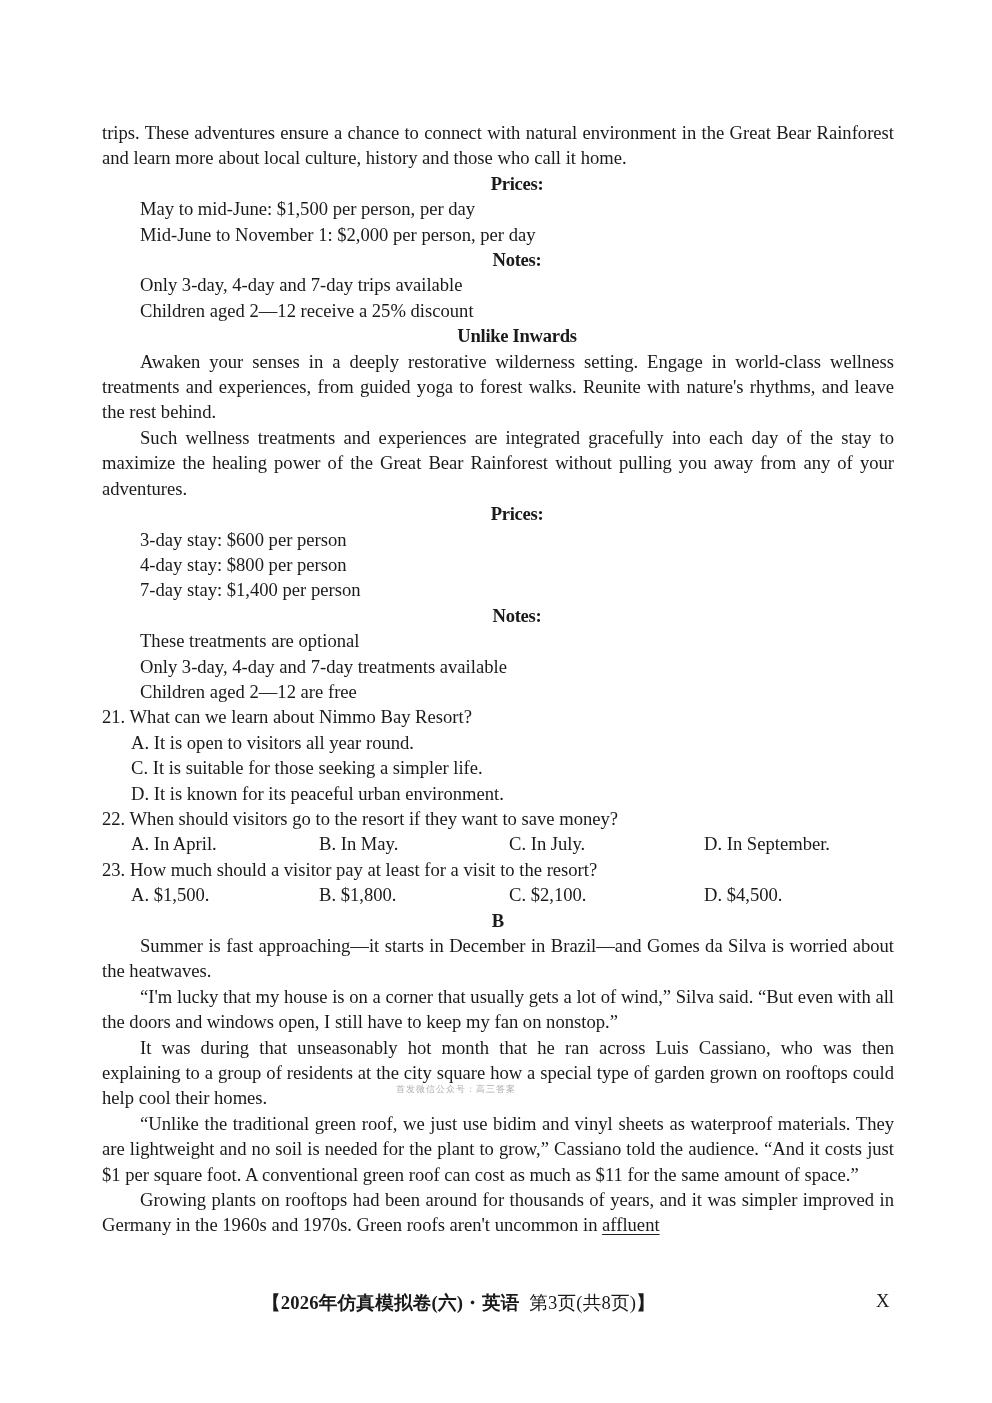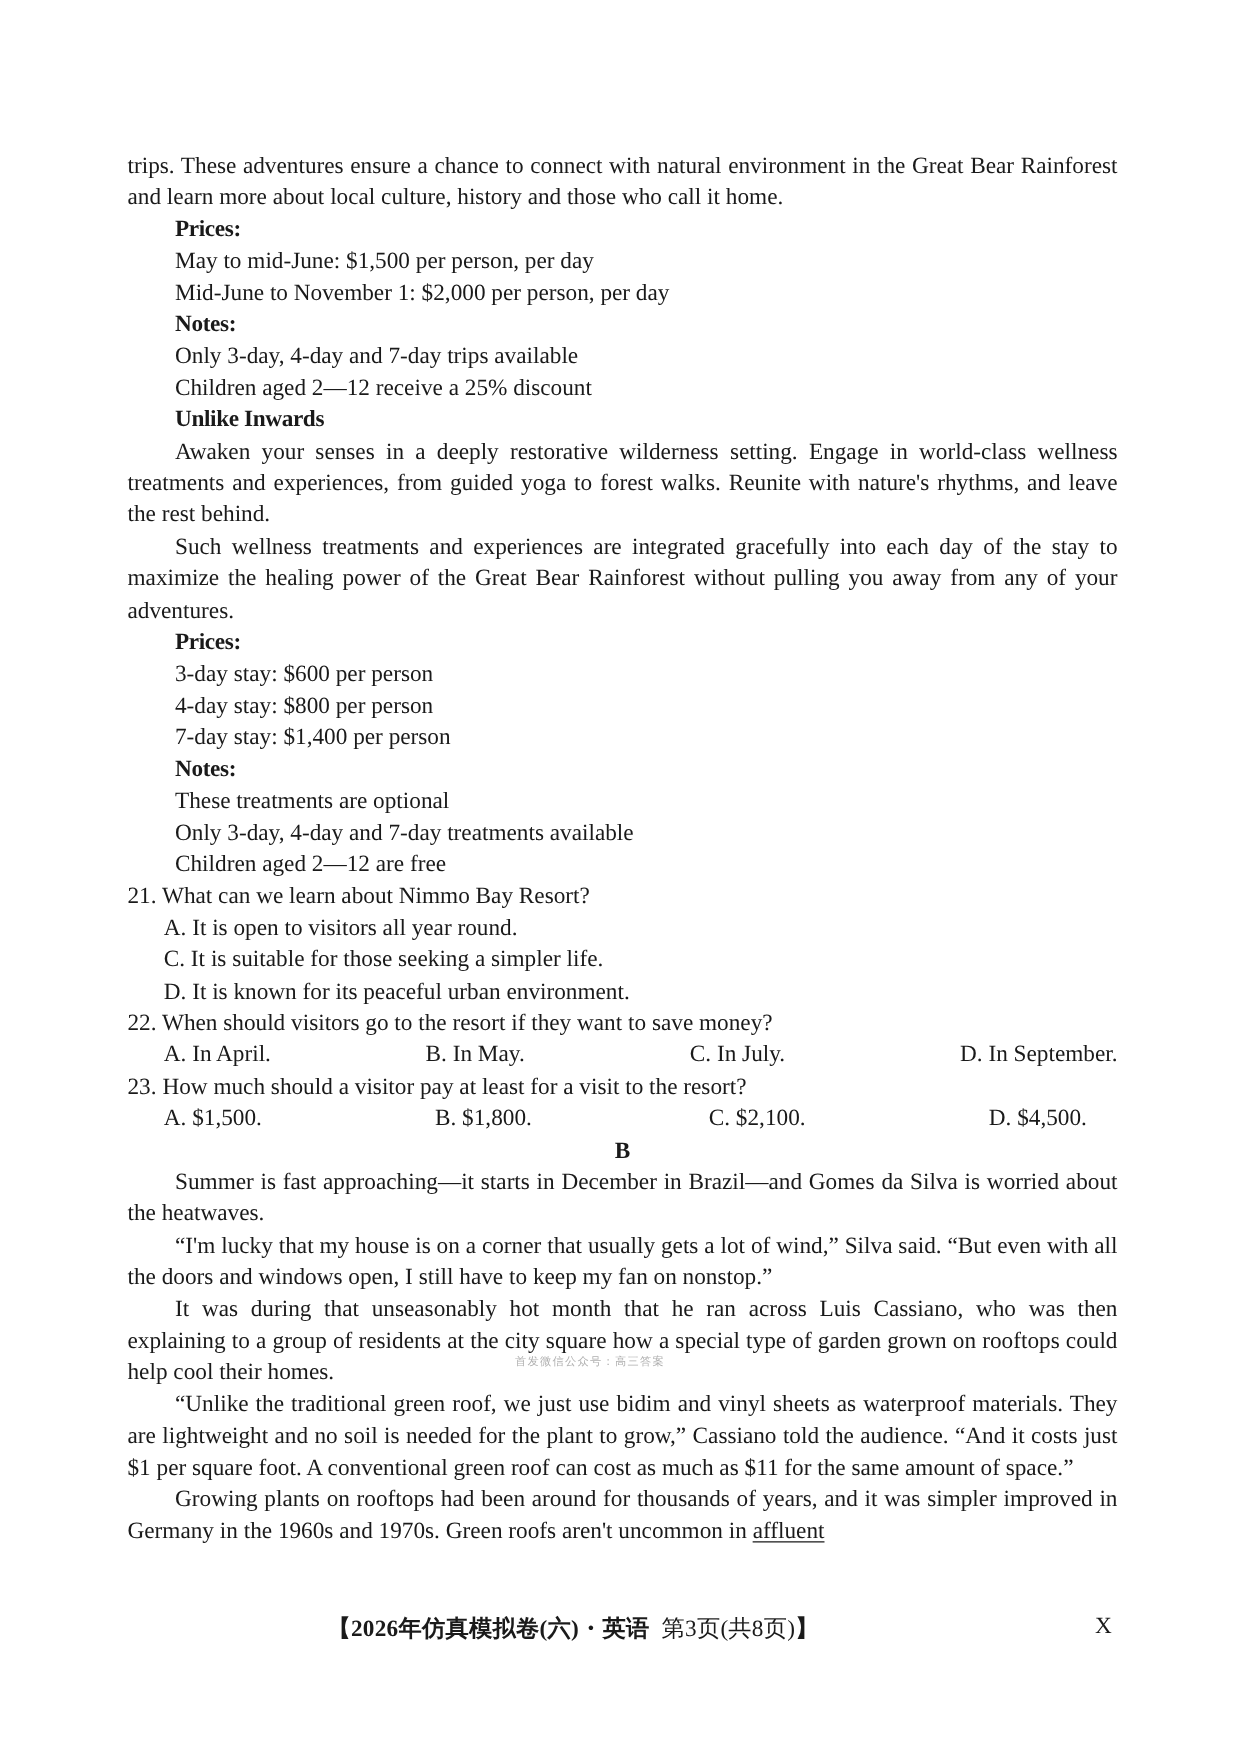--- a/index.html
+++ b/index.html
@@ -30,55 +30,55 @@
   }
   .indent { text-indent: 38px; }
   .ind-line {
     margin: 0;
     padding-left: 38px;
     white-space: nowrap;
   }
   .bold {
     font-weight: bold;
     letter-spacing: -0.3px;
+    text-align: center;
   }
   .q {
     margin: 0;
     white-space: nowrap;
   }
   .opt {
     margin: 0;
     padding-left: 29px;
     white-space: nowrap;
   }
   .opt-row {
     display: flex;
     padding-left: 29px;
     margin: 0;
-    gap: 29px;
   }
   .opt-row span {
     display: inline-block;
     white-space: nowrap;
   }
   .opt-row .c0 { width: 188px; }
   .opt-row .c1 { width: 190px; }
   .opt-row .c2 { width: 195px; font-family: Liberation Serif, serif; }
   .section-letter {
     text-align: center;
     font-weight: bold;
     margin: 0;
   }
   .underline {
     text-decoration: underline;
     text-underline-offset: 3px;
   }
   .watermark {
     position: absolute;
-    left: 412px;
+    left: 396px;
     top: 1083px;
     font-size: 9px;
     color: #b0b0b0;
     font-family: "DejaVu Sans", sans-serif;
     letter-spacing: 1px;
     pointer-events: none;
   }
   .footer {
     position: absolute;
     top: 1290px;

